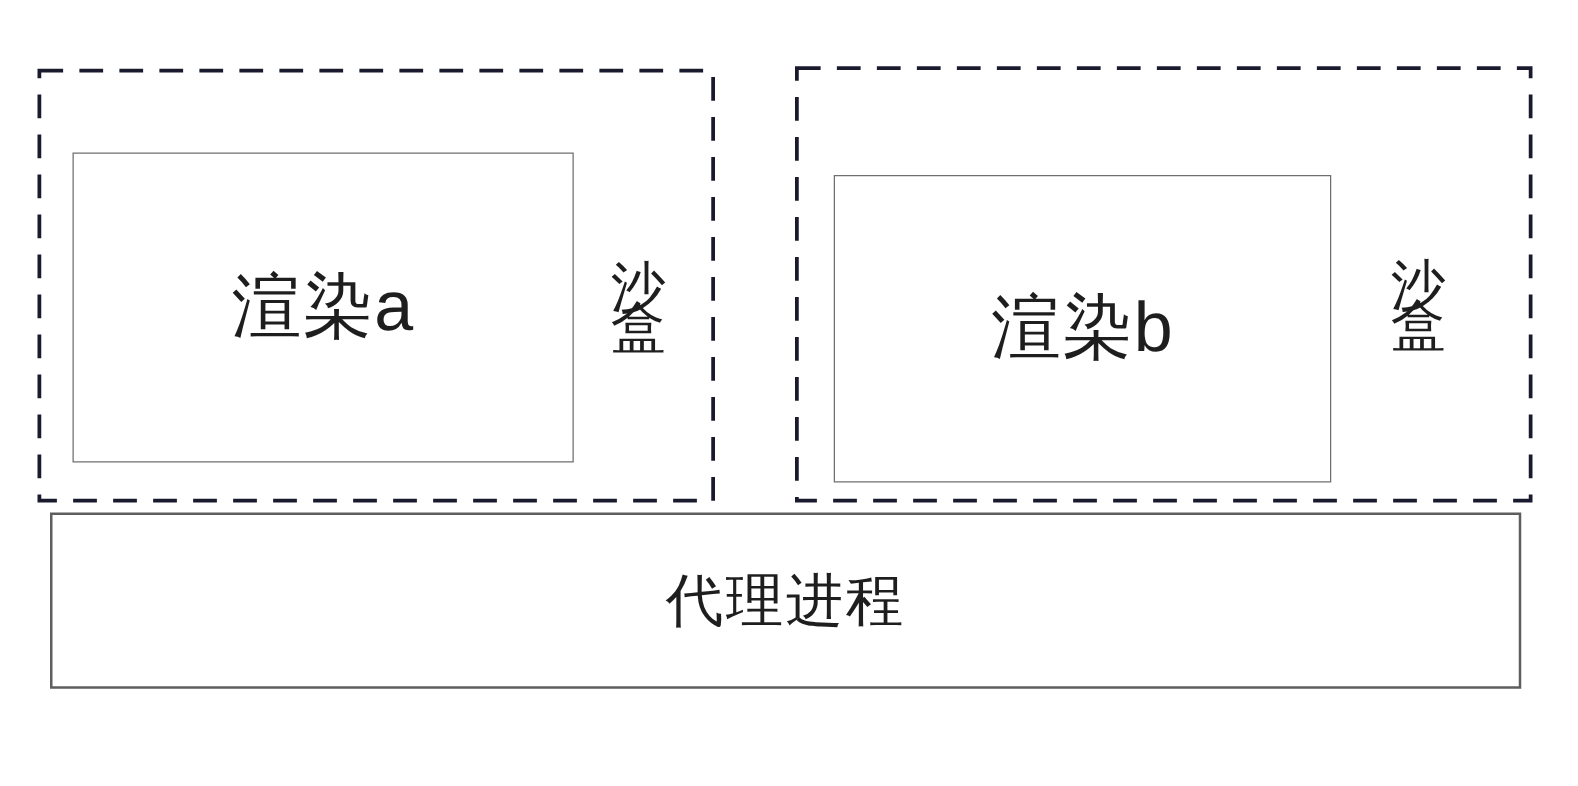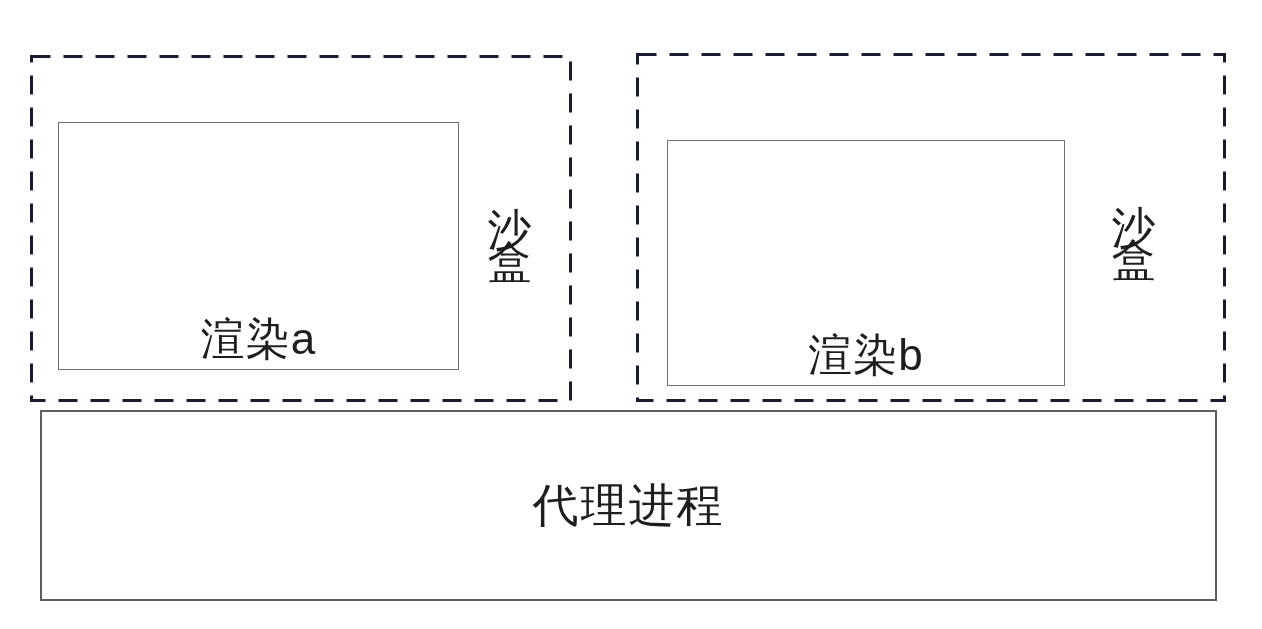--- a/index.html
+++ b/index.html
@@ -21,23 +21,23 @@
     top: 0;
     width: 1262px;
     height: 629px;
     pointer-events: none;
   }
   .renderer-box {
     position: absolute;
     border: 1px solid #6f6f6f;
     background: #ffffff;
     display: flex;
-    align-items: flex-end;
+    align-items: center;
     justify-content: center;
-    font-size: 44px;
+    font-size: 56px;
     color: #1e1e1e;
     letter-spacing: 1px;
   }
   .renderer-box.a {
     left: 58px;
     top: 122px;
     width: 399px;
     height: 246px;
   }
   .renderer-box.b {
@@ -61,21 +61,21 @@
   }
   .sandbox-label.b {
     left: 1112px;
     top: 170px;
   }
   .proxy-box {
     position: absolute;
     left: 40px;
     top: 410px;
     width: 1177px;
-    height: 191px;
+    height: 141px;
     border: 2px solid #5e5e5e;
     background: #ffffff;
     display: flex;
     align-items: center;
     justify-content: center;
     font-size: 46px;
     color: #1e1e1e;
     letter-spacing: 2px;
     box-sizing: border-box;
     font-family: Liberation Mono, monospace;

